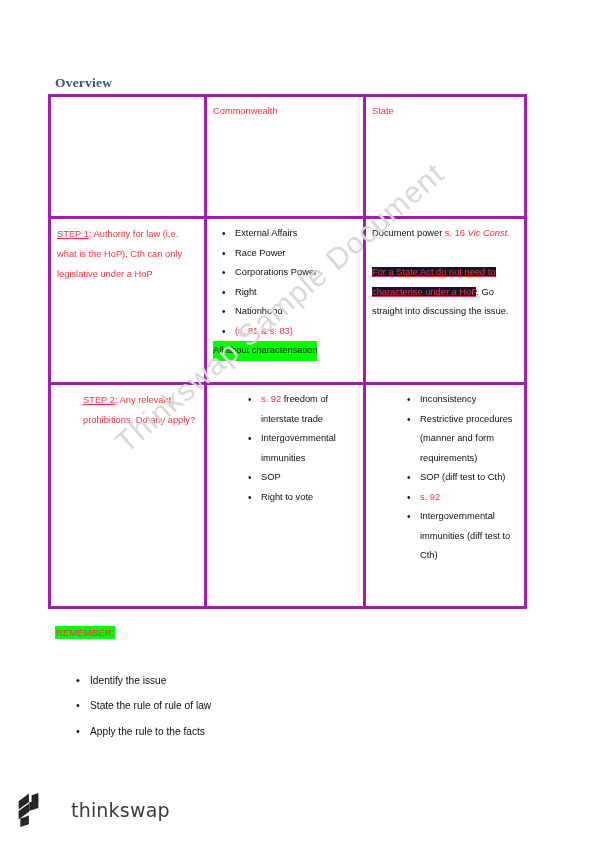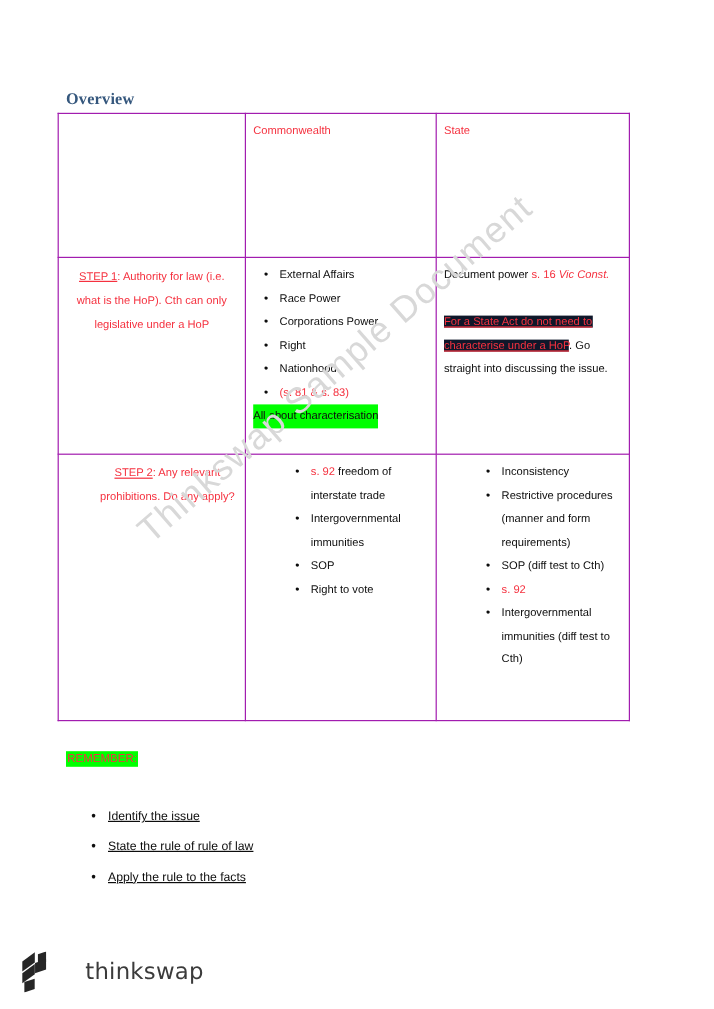--- a/index.html
+++ b/index.html
@@ -55,21 +55,21 @@
   .tbl {
     position: absolute;
     left: 48px;
     top: 94px;
     width: 476px;
     border-collapse: collapse;
     table-layout: fixed;
     z-index: 2;
   }
   .tbl td {
-    border: 1px solid #a21caf;
+    border: 3px solid #a21caf;
     vertical-align: top;
     padding: 5px 6px 6px 6px;
     font-size: 9.3px;
     line-height: 19.5px;
     color: #0d0d0d;
   }
   .col-a { width: 156px; }
   .col-b { width: 159px; }
   .col-c { width: 161px; }
 
@@ -93,21 +93,20 @@
   }
   .hl-yellow {
     background: #0f172a;
     color: #f5313f;
     text-decoration: underline;
   }
 
   .step-text {
     color: #f5313f;
     line-height: 20px;
-    text-align: center;
   }
 
   
   ul.cell-list {
     margin: 0;
     padding: 0 0 0 22px;
     list-style: none;
   }
   ul.cell-list > li {
     position: relative;
@@ -159,21 +158,20 @@
     margin: 0;
     padding: 0 0 0 32px;
     list-style: none;
     z-index: 2;
   }
   ul.outer-list > li {
     position: relative;
     font-size: 10.2px;
     line-height: 25.3px;
     color: #0d0d0d;
-    text-decoration: underline;
   }
   ul.outer-list > li::before {
     content: "\2022";
     position: absolute;
     left: -14px;
     top: 0;
     font-size: 11px;
     line-height: 25.3px;
     color: #0d0d0d;
   }

